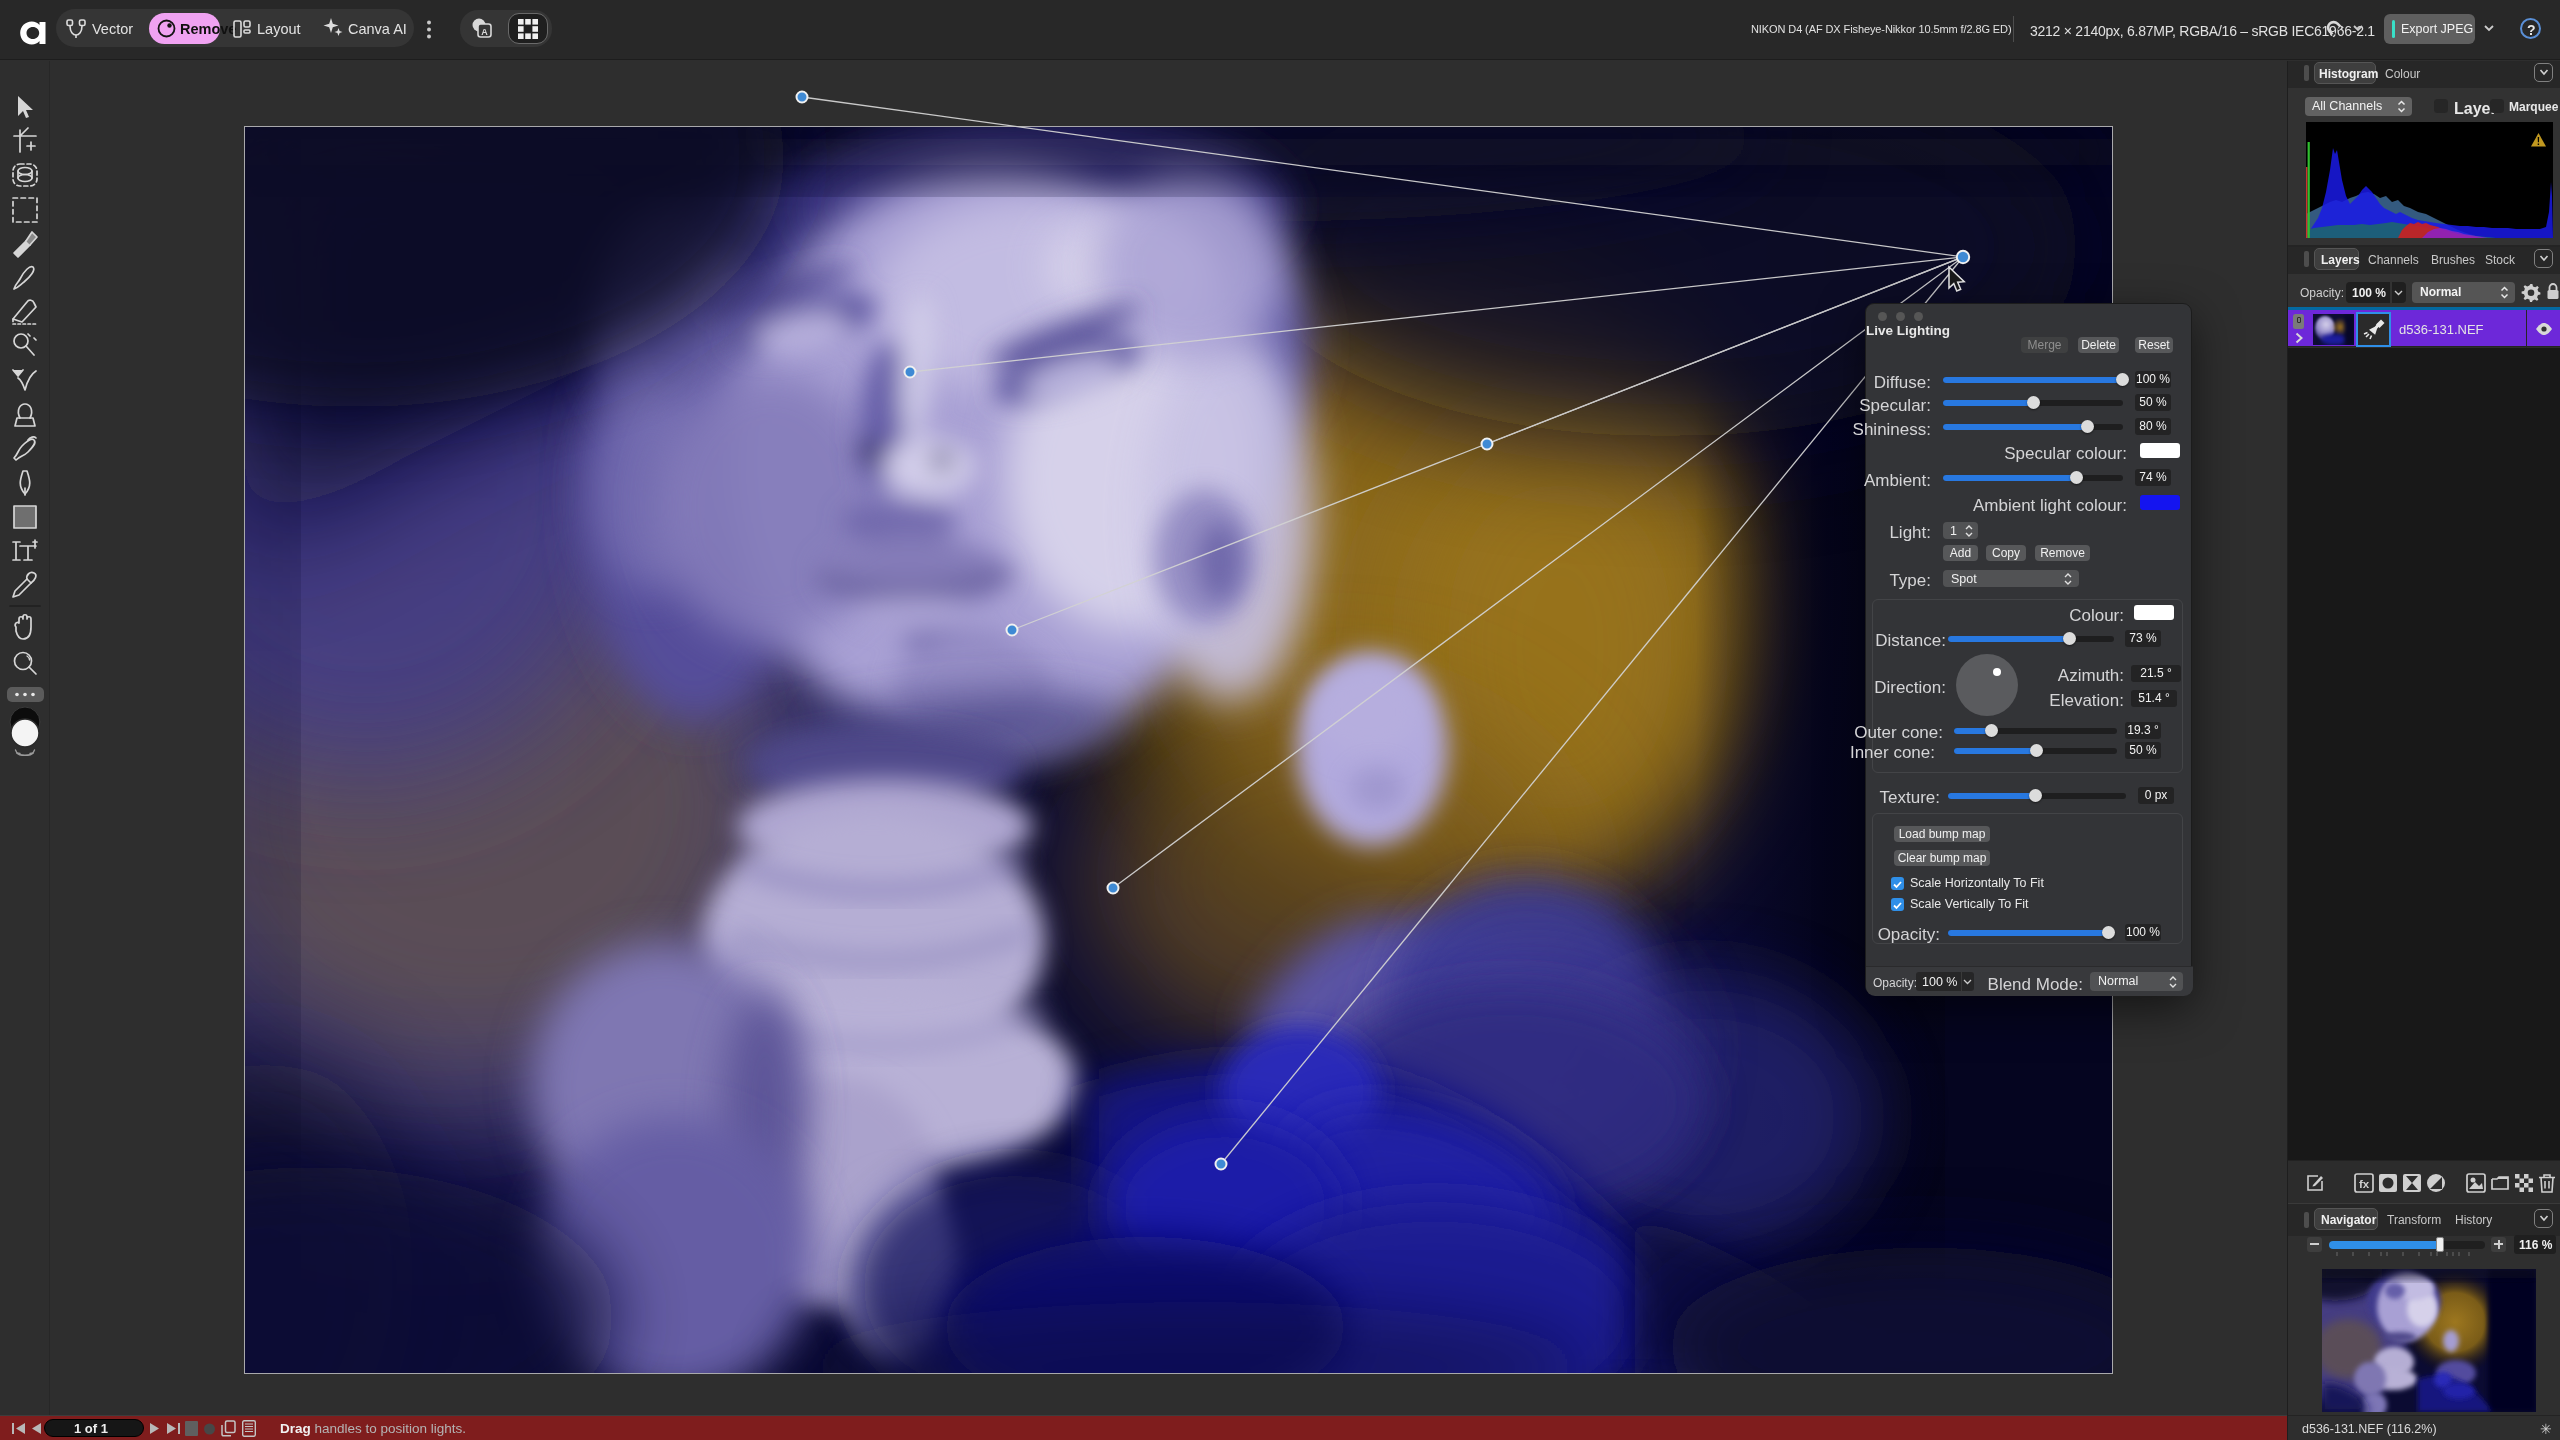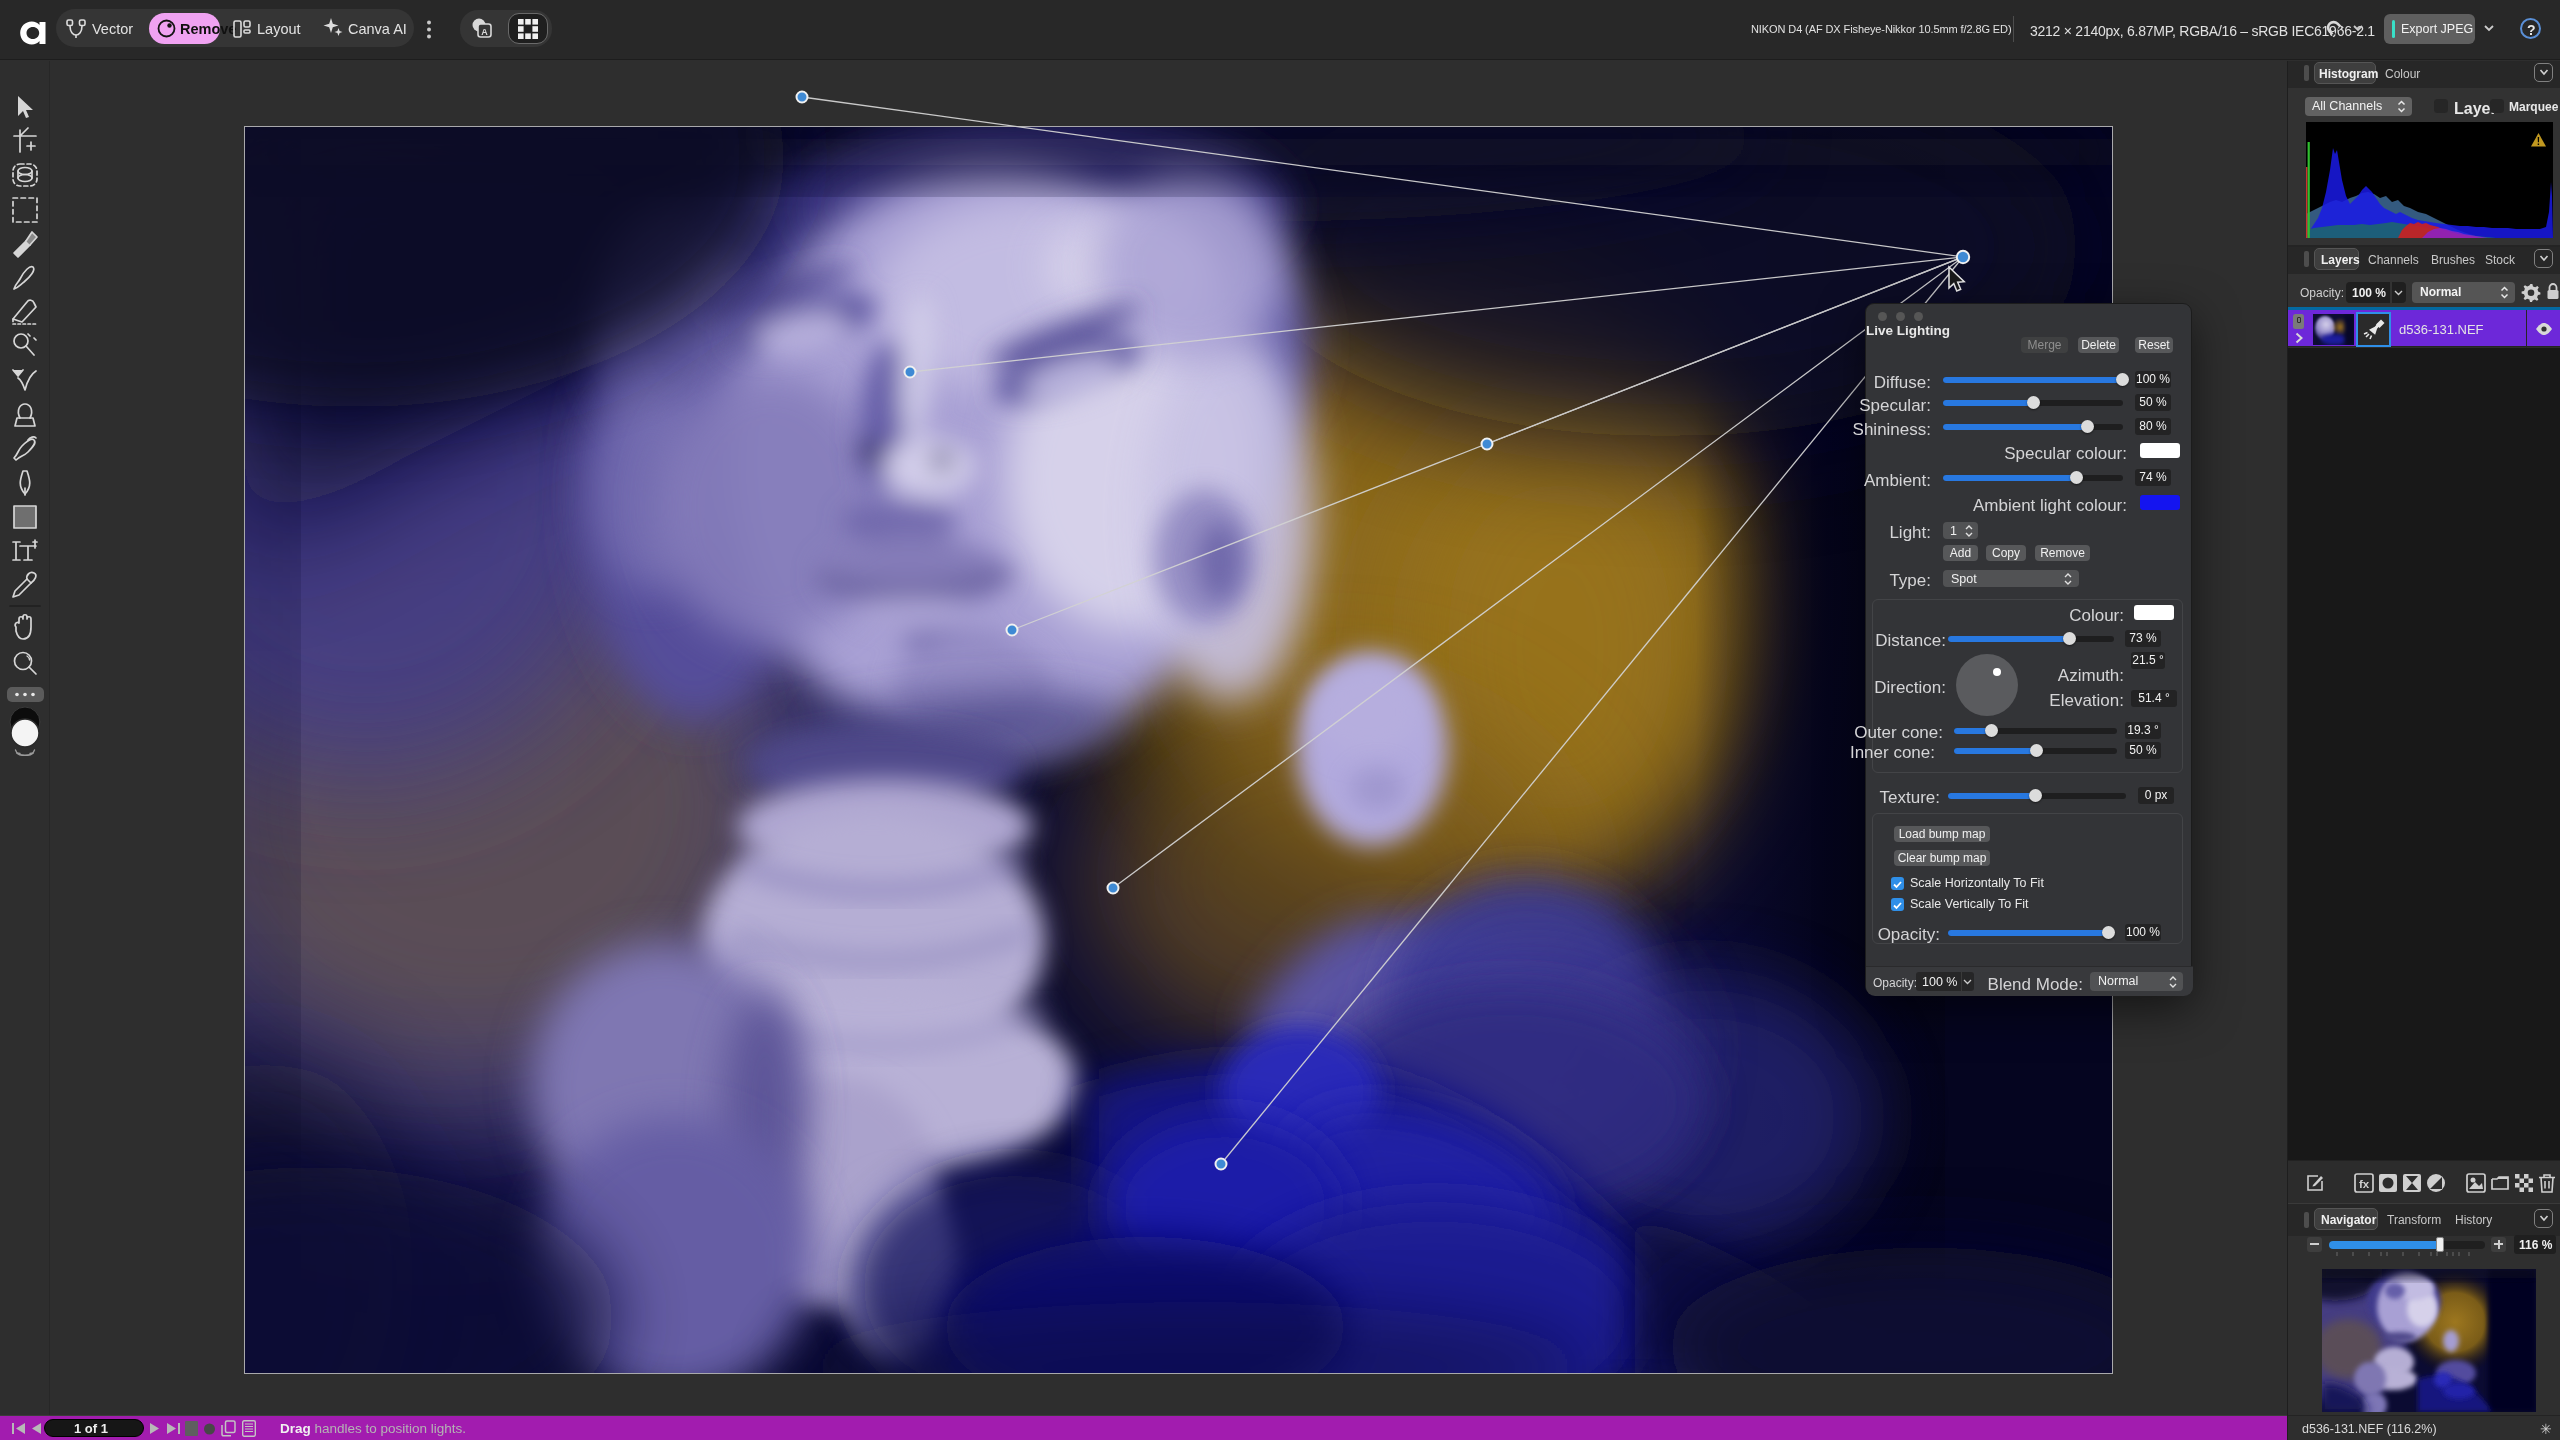--- a/index.html
+++ b/index.html
@@ -536,21 +536,21 @@
       <path d="M0 115 Q20 113 38 128 L48 143 L0 143 Z" fill="#131358" filter="url(#nb)"></path>
       <rect x="0" y="0" width="214" height="9" fill="#07071e" opacity="0.7" filter="url(#nb)"></rect>
     </svg>
   </div>
 
   <div class="abs" style="left:0px;top:1354px;width:273px;height:25px;background:#2e2e2e;border-top:1px solid #232323">
     <div class="abs ui" style="left:14px;top:6px;font-size:12.5px;color:#dadada">d536-131.NEF (116.2%)</div>
     <div class="abs ui" style="left:252px;top:5px;font-size:14px;color:#cccccc">✳</div>
   </div>
 </div>
-<div id="statusbar" style="background:#a21caf;border-top:1px solid #3c3c3c">
+<div id="statusbar" style="background:#7f1d1d;border-top:1px solid #3c3c3c">
   <svg class="abs" style="left:12px;top:7px" width="14" height="11" viewBox="0 0 14 11" fill="#b8b8b8">
       <rect x="0" y="0" width="2" height="11"></rect>
       <path d="M13 0 L4 5.5 L13 11 Z"></path>
     </svg>
   <svg class="abs" style="left:31px;top:7px" width="11" height="11" viewBox="0 0 11 11" fill="#b8b8b8">
       <path d="M10 0 L1 5.5 L10 11 Z"></path>
     </svg>
   <div class="abs" style="left:44px;top:3px;width:100px;height:18px;background:#161616;border:1px solid #000;border-radius:9px"></div>
   <div class="abs ui" style="left:74px;top:5px;font-size:13px;font-weight:bold;color:#ededed">1 of 1</div>
   <svg class="abs" style="left:149px;top:7px" width="11" height="11" viewBox="0 0 11 11" fill="#b8b8b8">
@@ -630,21 +630,21 @@
   <div class="abs" style="left:268px;top:301px;width:40px;height:15px;background:#ffffff;border-radius:3px"></div>
   <div class="lbl" style="right:245px;top:327px">Distance:</div>
   <div class="track" style="left:82px;top:331.5px;width:166px"></div>
     <div class="fill" style="left:82px;top:331.5px;width:121px"></div>
     <div class="knob" style="left:197px;top:328px"></div>
   <div class="vbox" style="left:259px;top:326px">73 %</div>
   <div class="lbl" style="right:245px;top:374px">Direction:</div>
   <div class="abs" style="left:90px;top:350px;width:62px;height:62px;border-radius:50%;background:#5a5b5e"></div>
   <div class="abs" style="left:127px;top:364px;width:8px;height:8px;border-radius:50%;background:#ffffff"></div>
   <div class="lbl" style="right:67px;top:362px">Azimuth:</div>
-  <div class="vbox" style="left:265px;top:348px;width:34px">21.5 °</div>
+  <div class="vbox" style="left:265px;top:361px;width:50px">21.5 °</div>
   <div class="lbl" style="right:67px;top:387px">Elevation:</div>
   <div class="vbox" style="left:265px;top:386px;width:46px">51.4 °</div>
   <div class="lbl" style="right:248px;top:419px">Outer cone:</div>
   <div class="track" style="left:88px;top:423.5px;width:163px"></div>
     <div class="fill" style="left:88px;top:423.5px;width:37px"></div>
     <div class="knob" style="left:119px;top:420px"></div>
   <div class="vbox" style="left:259px;top:418px">19.3 °</div>
   <div class="lbl" style="right:256px;top:439px">Inner cone:</div>
   <div class="track" style="left:88px;top:443.5px;width:163px"></div>
     <div class="fill" style="left:88px;top:443.5px;width:82px"></div>

